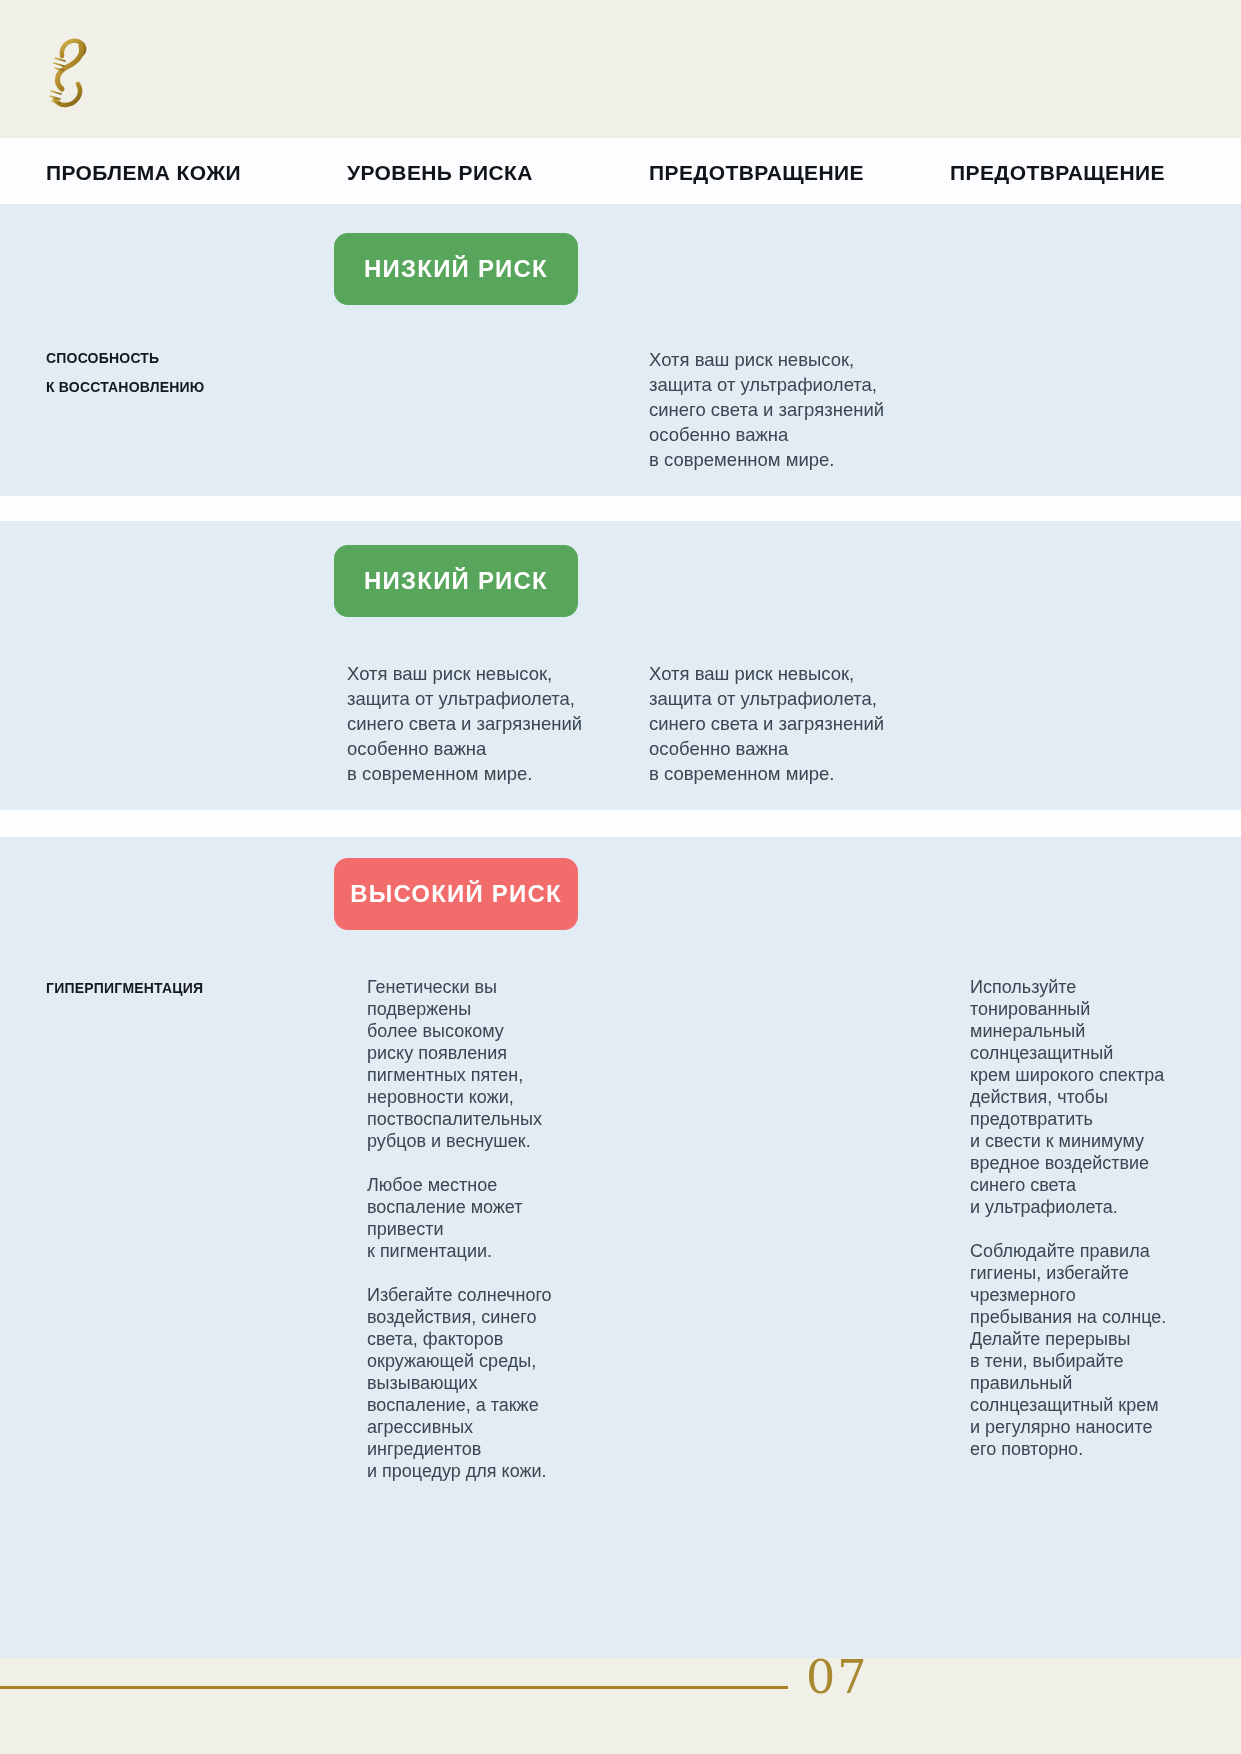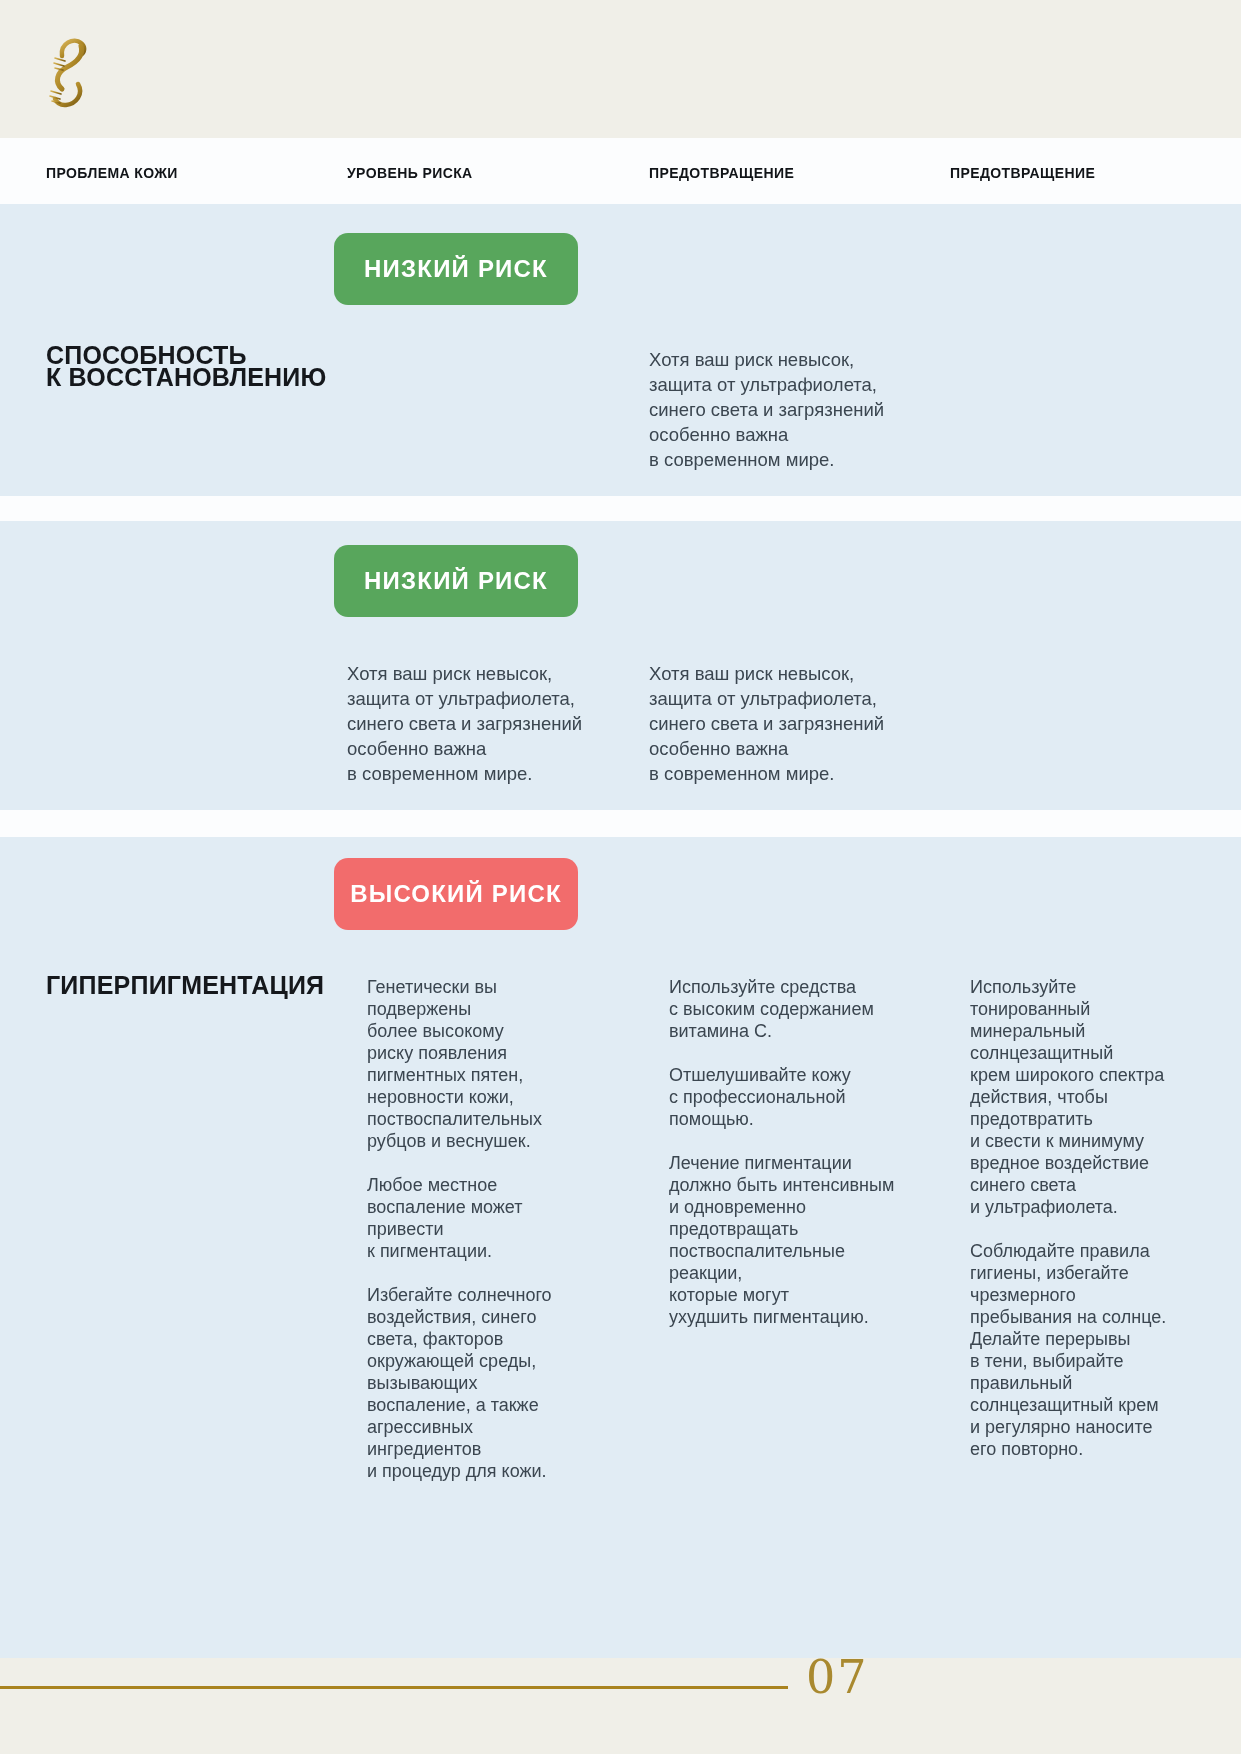--- a/index.html
+++ b/index.html
@@ -5,37 +5,37 @@
   html,body{margin:0;padding:0;}
   body{background:#cfcfcf;font-family:"Liberation Sans",sans-serif;}
   .page{
     position:relative;width:1241px;height:1754px;margin:0 auto;
     background:#f0efe8;overflow:hidden;
     font-family:"Liberation Sans",sans-serif;
   }
   .table-bg{position:absolute;left:0;top:138px;width:100%;height:1520px;background:#fcfdfe;}
   .logo{position:absolute;left:48px;top:36px;width:42px;height:74px;}
   .header-label{
-    position:absolute;top:160px;font-size:14px;font-weight:700;color:#111418;
+    position:absolute;top:160px;font-size:21px;font-weight:700;color:#111418;
     letter-spacing:.4px;line-height:26px;white-space:nowrap;
   }
   #h1{left:46px}#h2{left:347px}#h3{left:649px}#h4{left:950px}
   .card{position:absolute;left:0;width:100%;background:#e1ecf4;}
   #card1{top:204px;height:292px}
   #card2{top:521px;height:289px}
   #card3{top:837px;height:821px}
   .badge{
     position:absolute;left:334px;width:244px;height:72px;border-radius:14px;
     display:flex;align-items:center;justify-content:center;
     color:#ffffff;font-weight:700;font-size:24px;letter-spacing:1.2px;white-space:nowrap;
   }
   #badge1{top:233px}#badge2{top:545px}#badge3{top:858px}
   .row-title{
-    position:absolute;left:46px;width:290px;font-weight:700;font-size:25px;
-    line-height:22px;color:#15181c;white-space:pre-line;letter-spacing:.2px;
+    position:absolute;left:46px;width:290px;font-weight:700;font-size:14px;
+    line-height:29px;color:#15181c;white-space:pre-line;letter-spacing:.2px;
   }
   #title1{top:344px}#title2{top:658px}#title3{top:974px}
   .cell{position:absolute;white-space:pre-line;color:#3b4650;}
   .c2{left:347px;width:300px}
   .c3{left:649px;width:300px}
   .c4{left:950px;width:270px}
   .s12{font-size:18.5px;line-height:25px;}
   .s3{font-size:18px;line-height:22px;margin-left:20px;}
   #r1c2,#r1c3{top:347px}
   #r2c2,#r2c3{top:661px}
@@ -125,36 +125,20 @@
 
 Избегайте солнечного
 воздействия, синего
 света, факторов
 окружающей среды,
 вызывающих
 воспаление, а также
 агрессивных
 ингредиентов
 и процедур для кожи.</div>
-  <div class="cell c3 s3" id="r3c3">Используйте средства
-с высоким содержанием
-витамина С.
-
-Отшелушивайте кожу
-с профессиональной
-помощью.
-
-Лечение пигментации
-должно быть интенсивным
-и одновременно
-предотвращать
-поствоспалительные
-реакции,
-которые могут
-ухудшить пигментацию.</div>
   <div class="cell c4 s3" id="r3c4">Используйте
 тонированный
 минеральный
 солнцезащитный
 крем широкого спектра
 действия, чтобы
 предотвратить
 и свести к минимуму
 вредное воздействие
 синего света

